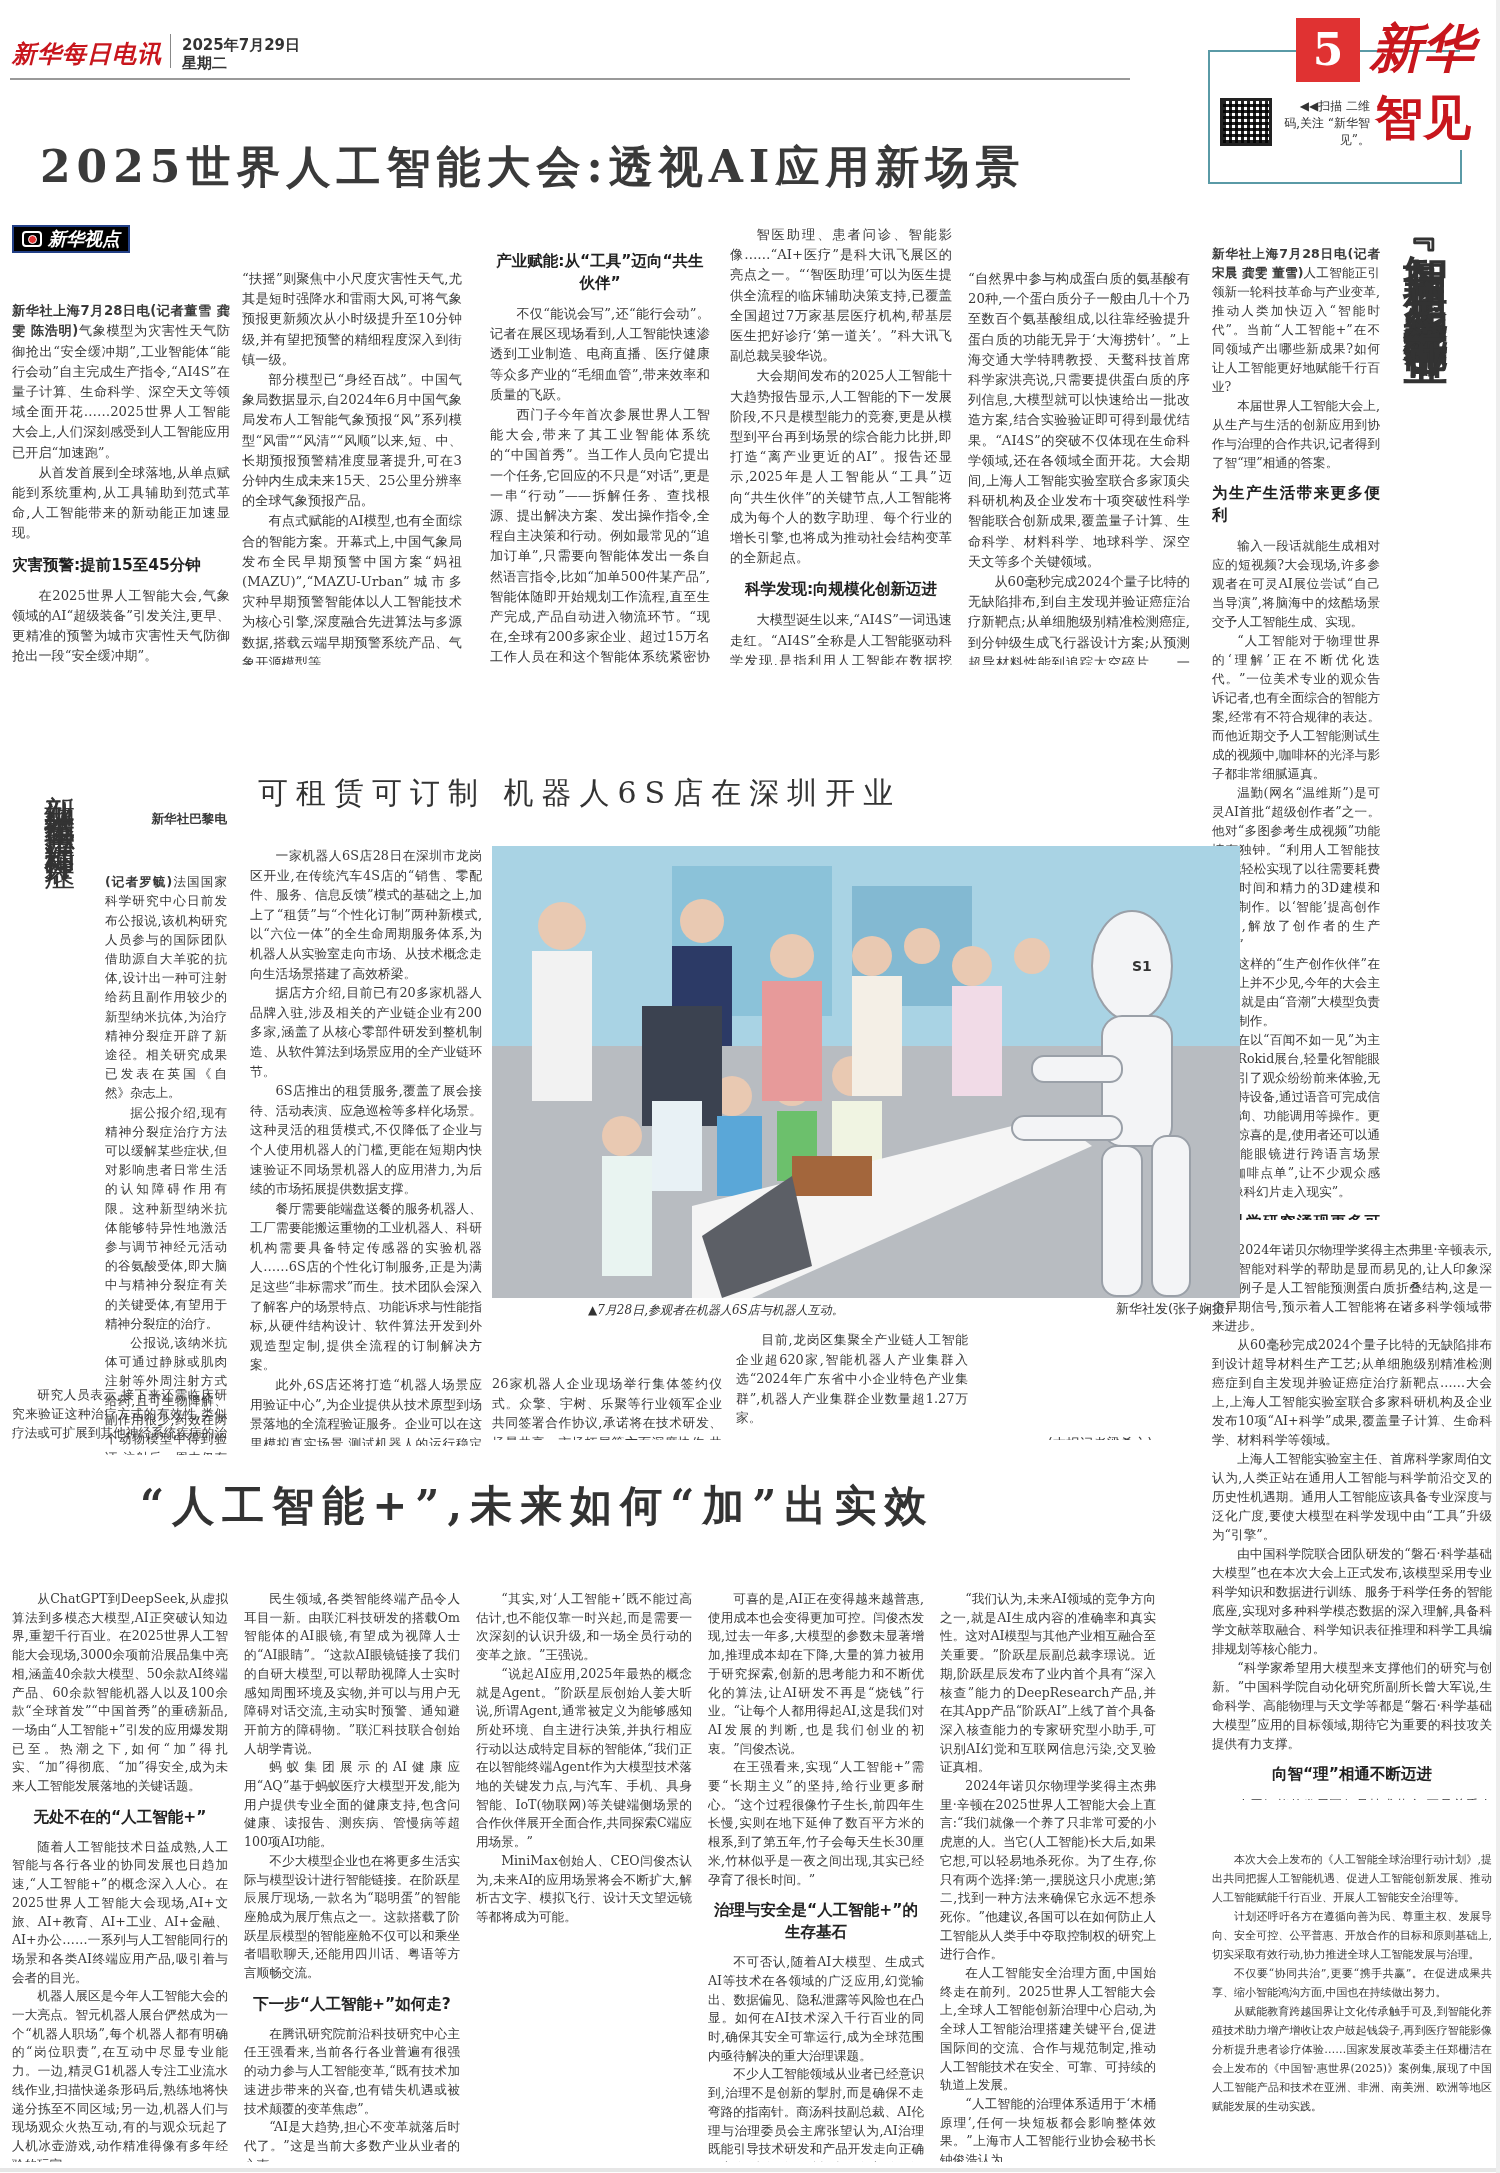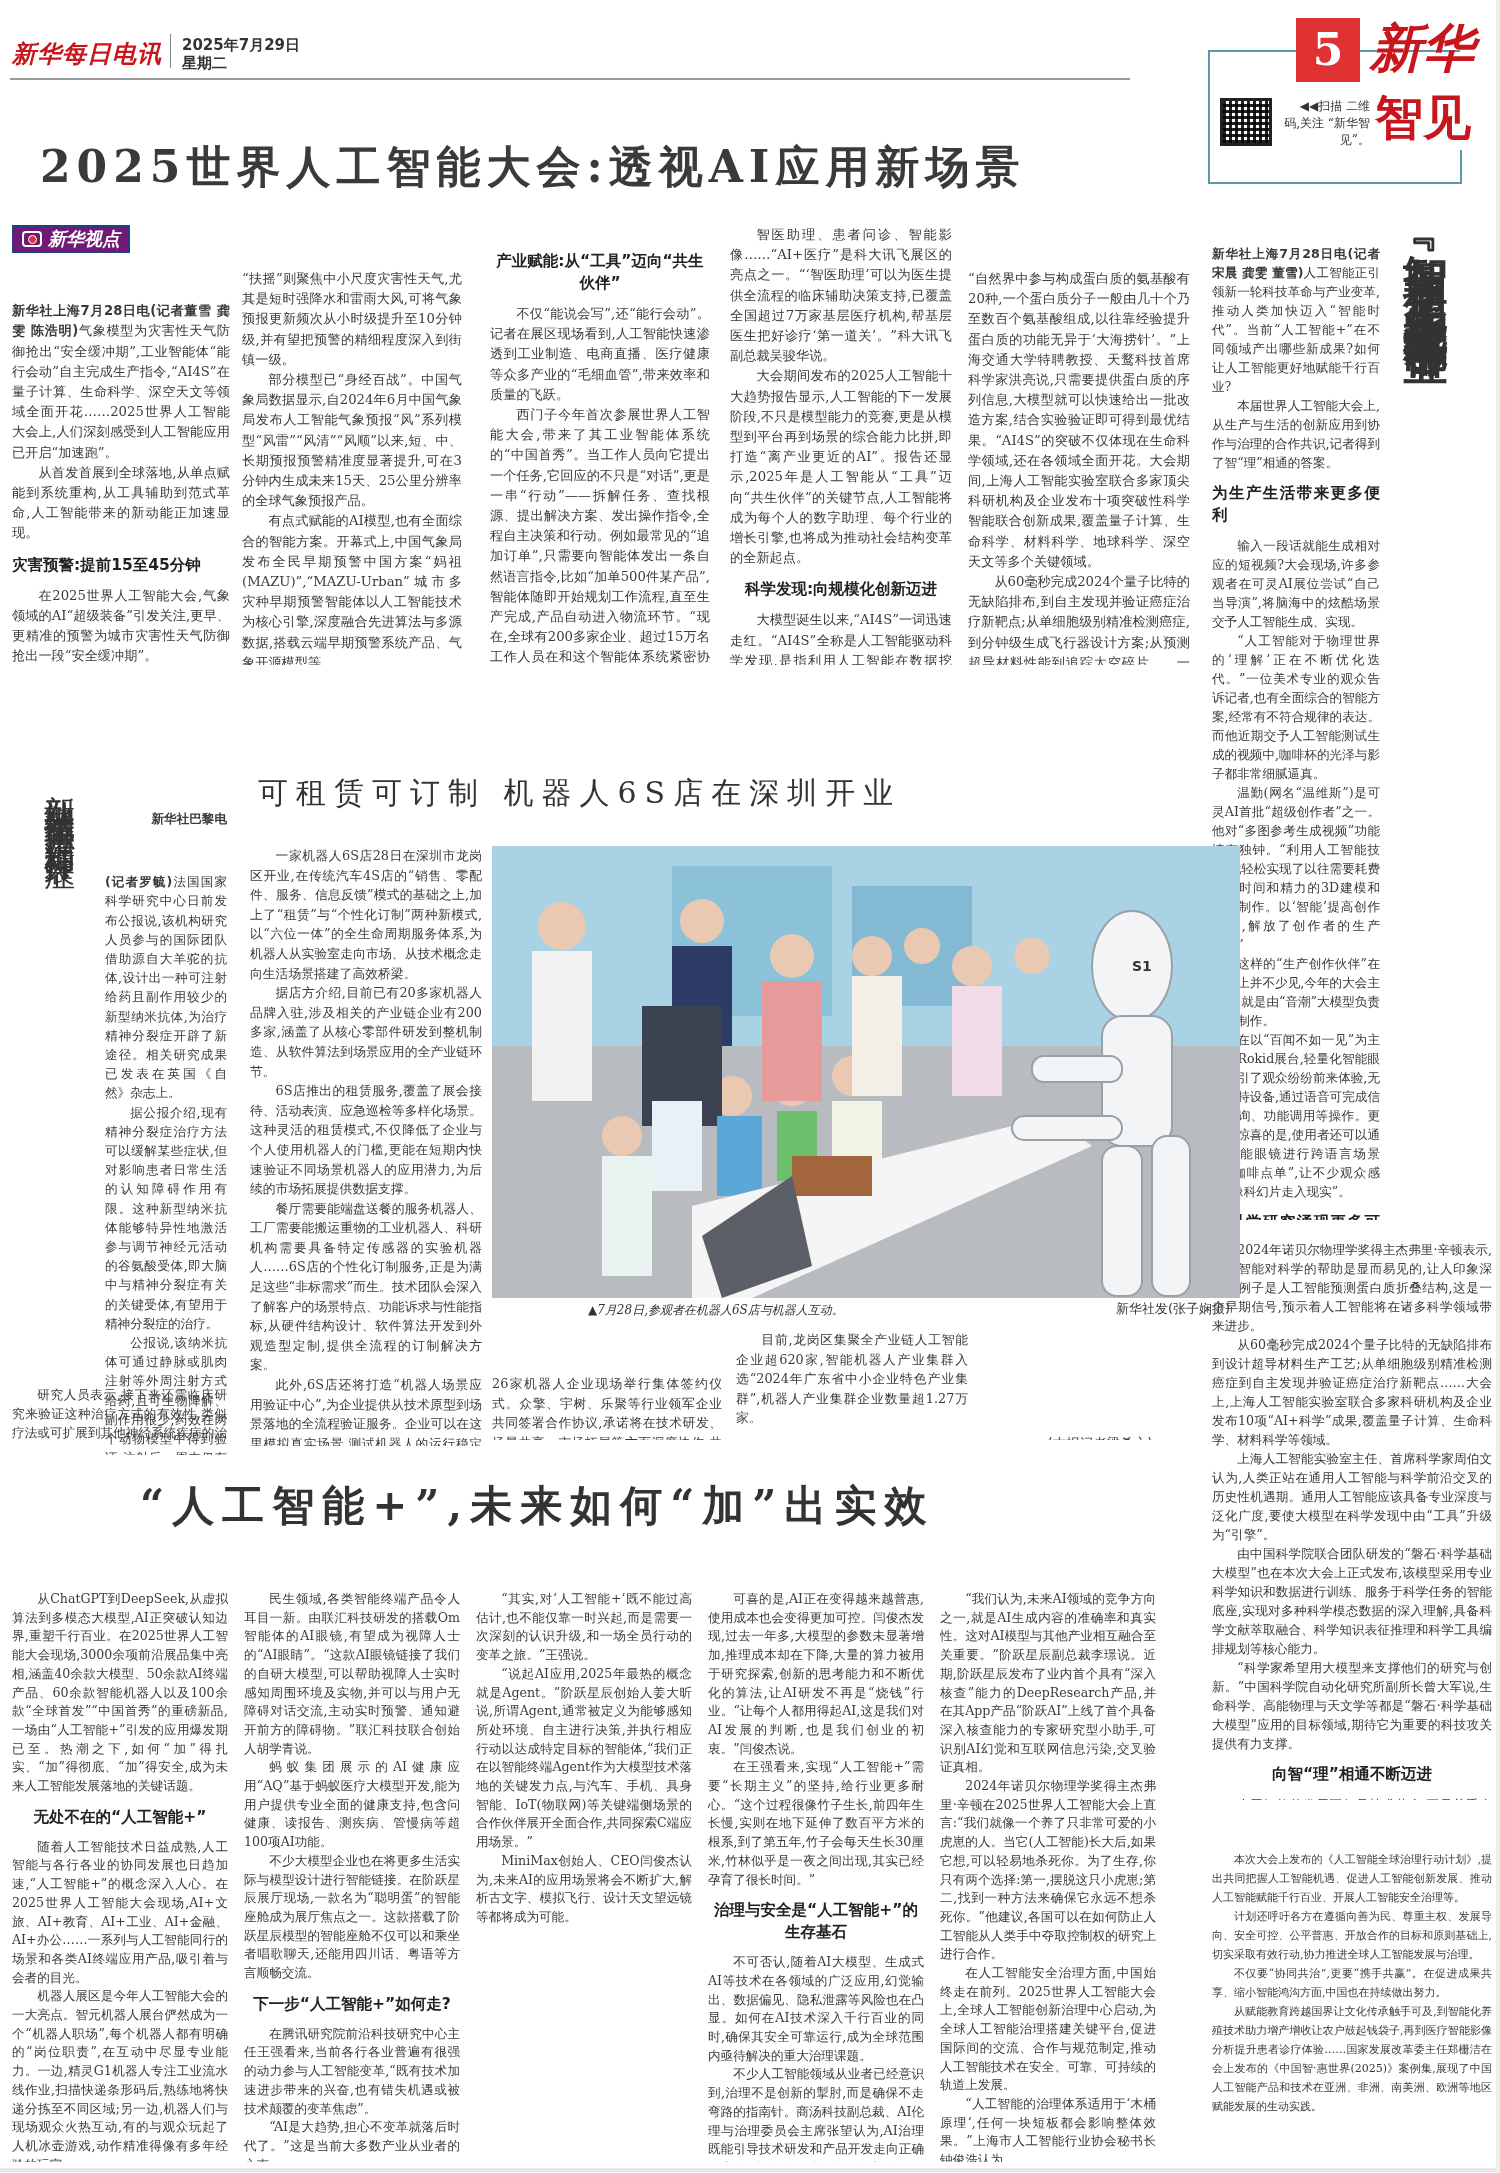--- a/index.html
+++ b/index.html
@@ -18,21 +18,21 @@
   .qr { left: 1220px; top: 98px; width: 52px; height: 48px; background:
         repeating-linear-gradient(90deg, #222 0 3px, #fff 3px 6px),
         repeating-linear-gradient(0deg, #222 0 3px, #fff 3px 6px); background-blend-mode: multiply; border: 3px solid #222; }
   .qr-text { left: 1284px; top: 98px; font-size: 12px; line-height: 17px; color: #333; text-align: right; width: 86px; font-family: "DejaVu Serif", serif; }
   .headline1 { left: 40px; top: 138px; font-size: 44px; font-weight: bold; color: #3a3a3a; letter-spacing: 6px; font-family: "DejaVu Serif", serif; white-space: nowrap; }
   .col { font-size: 13.2px; line-height: 20.2px; text-align: justify; color: #3a3a3a; overflow: hidden; }
   .col p { text-indent: 2em; }
   .col p.noindent { text-indent: 0; margin-top: 44px; }
   .col h3 { font-family: "DejaVu Sans", sans-serif; font-size: 15.5px; font-weight: bold; color: #222; margin: 10px 0; line-height: 22px; }
   .col .center-h { text-align: center; }
-  .tag-box { display: inline-block; background: #701a75; color: #fff; font-family: "DejaVu Sans", sans-serif; font-weight: bold; font-style: italic; font-size: 18px; padding: 2px 8px; border: 2px solid #223f86; margin-bottom: 4px; }
+  .tag-box { display: inline-block; background: #000000; color: #fff; font-family: "DejaVu Sans", sans-serif; font-weight: bold; font-style: italic; font-size: 18px; padding: 2px 8px; border: 2px solid #223f86; margin-bottom: 4px; }
   .tag-box .cam { display: inline-block; width: 20px; height: 16px; border: 2px solid #fff; border-radius: 4px; margin-right: 6px; vertical-align: -2px; position: relative; }
   .tag-box .cam::after { content: ""; position: absolute; left: 4px; top: 2px; width: 7px; height: 7px; border-radius: 50%; background: #e03232; border: 1px solid #fff; }
   .dateline { font-family: "DejaVu Sans", sans-serif; font-weight: bold; }
   .vert-title { writing-mode: vertical-rl; font-family: "DejaVu Serif", serif; letter-spacing: 4px; color: #333; }
   .vt-main { left: 1398px; top: 220px; font-size: 44px; font-weight: bold; line-height: 56px; height: 1080px; }
   .vt-nano { left: 40px; top: 770px; font-size: 31px; line-height: 40px; height: 660px; }
   .headline2 { left: 258px; top: 773px; font-size: 30px; color: #333; letter-spacing: 8px; font-family: "DejaVu Serif", serif; white-space: nowrap; }
   .photo { left: 492px; top: 846px; width: 748px; height: 452px; overflow: hidden; background: linear-gradient(180deg, #bcd9e6 0%, #8fc3d9 30%, #dadfe2 60%, #9a9fa6 100%); }
   .caption { left: 588px; top: 1302px; font-size: 12px; color: #333; font-style: italic; }
   .credit { left: 1116px; top: 1300px; font-size: 13px; font-family: "DejaVu Sans", sans-serif; color: #333; }

